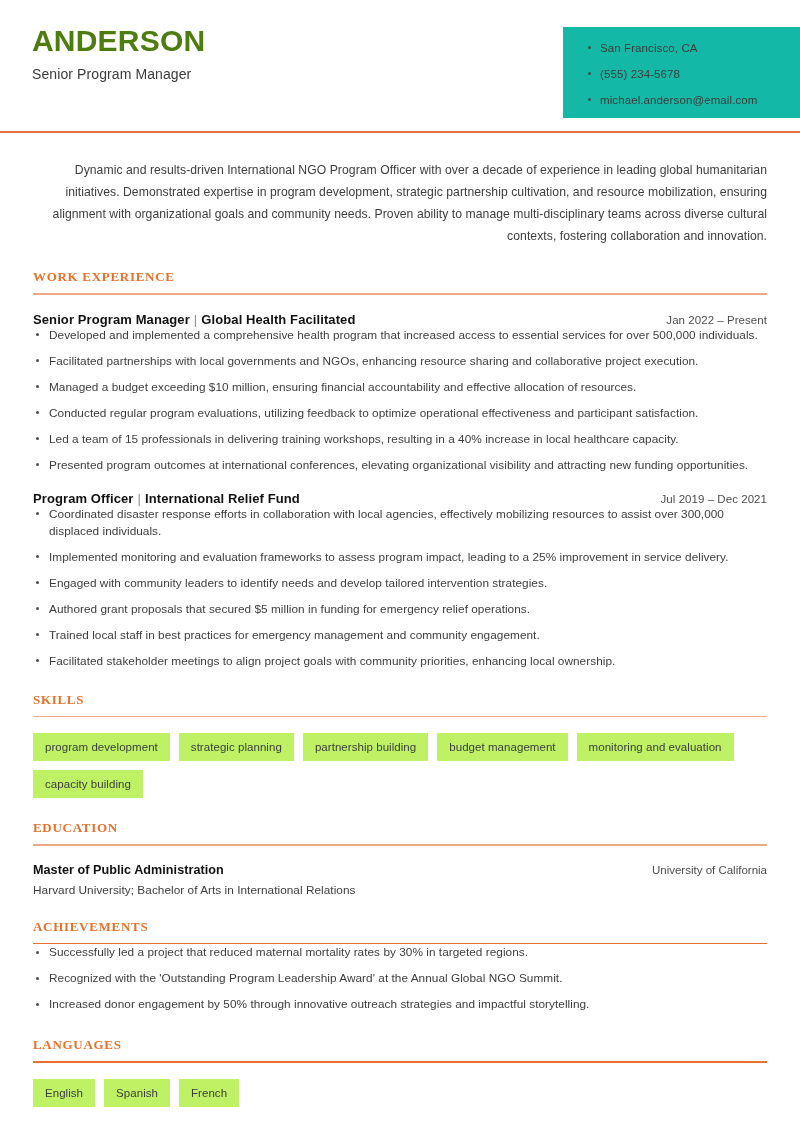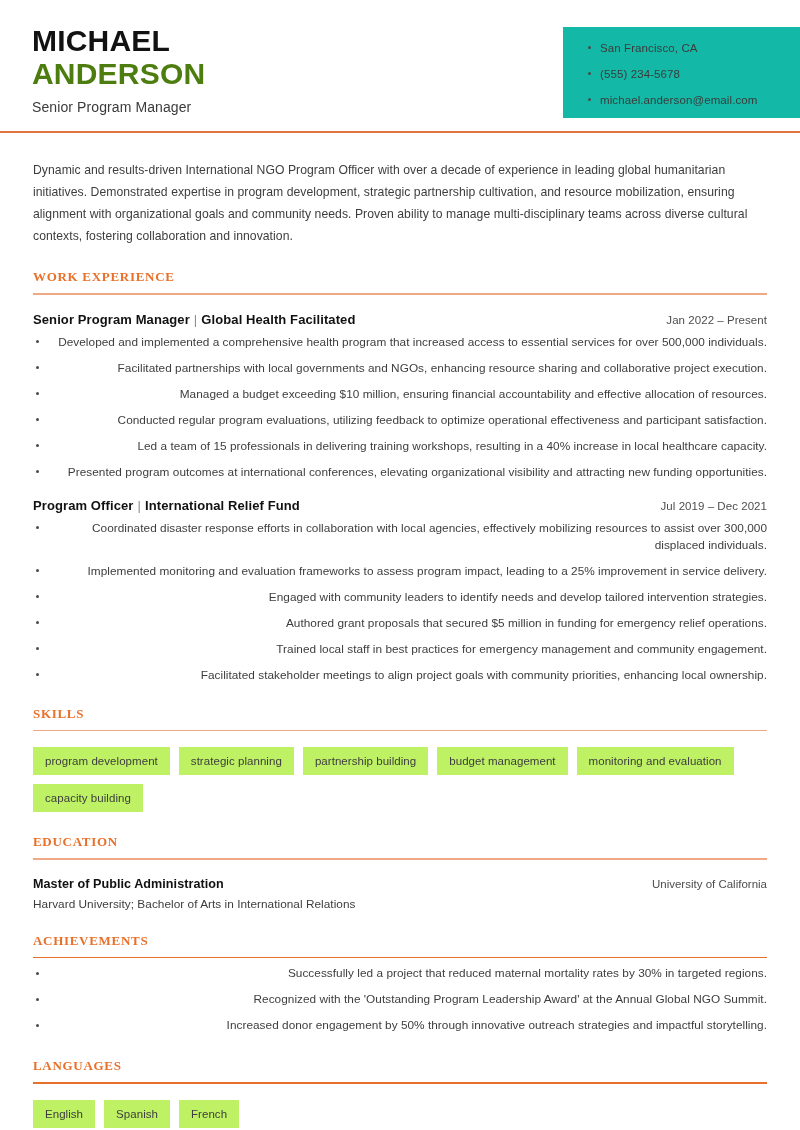--- a/index.html
+++ b/index.html
@@ -90,21 +90,21 @@
   .body {
     padding: 0 33px 0 33px;
   }
 
   .summary {
     margin-top: 28px;
     font-size: 12.2px;
     line-height: 22px;
     color: #3d3d3d;
     letter-spacing: 0.05px;
-    text-align: left;
+    text-align: right;
   }
 
   .section { margin-top: 22px; }
 
   .section-title {
     font-size: 13px;
     font-weight: 700;
     color: #e8702a;
     letter-spacing: 0.7px;
     text-transform: uppercase;
@@ -141,22 +141,21 @@
 
   .entry-dates {
     font-size: 11.5px;
     color: #4d4d4d;
     white-space: nowrap;
     letter-spacing: 0.05px;
   }
 
   ul.bullets {
     list-style: none;
-    margin-top: 7px;
-    text-align: right;
+    margin-top: 0;
   }
 
   ul.bullets li {
     position: relative;
     padding-left: 16px;
     font-size: 11.8px;
     line-height: 17px;
     color: #3d3d3d;
     margin-bottom: 9px;
     letter-spacing: 0.04px;
@@ -220,21 +219,20 @@
 
   .lang-section { margin-top: 24px; }
 </style>
 </head>
 <body>
 
 <div class="page">
 
   <div class="header">
     <div class="name-block">
-      <div class="name-line name-first">MICHAEL</div>
       <div class="name-line name-last">ANDERSON</div>
       <div class="job-title">Senior Program Manager</div>
     </div>
 
     <div class="contact-box">
       <div class="contact-item">
         <span>San Francisco, CA</span>
       </div>
       <div class="contact-item">
         <span>(555) 234-5678</span>

